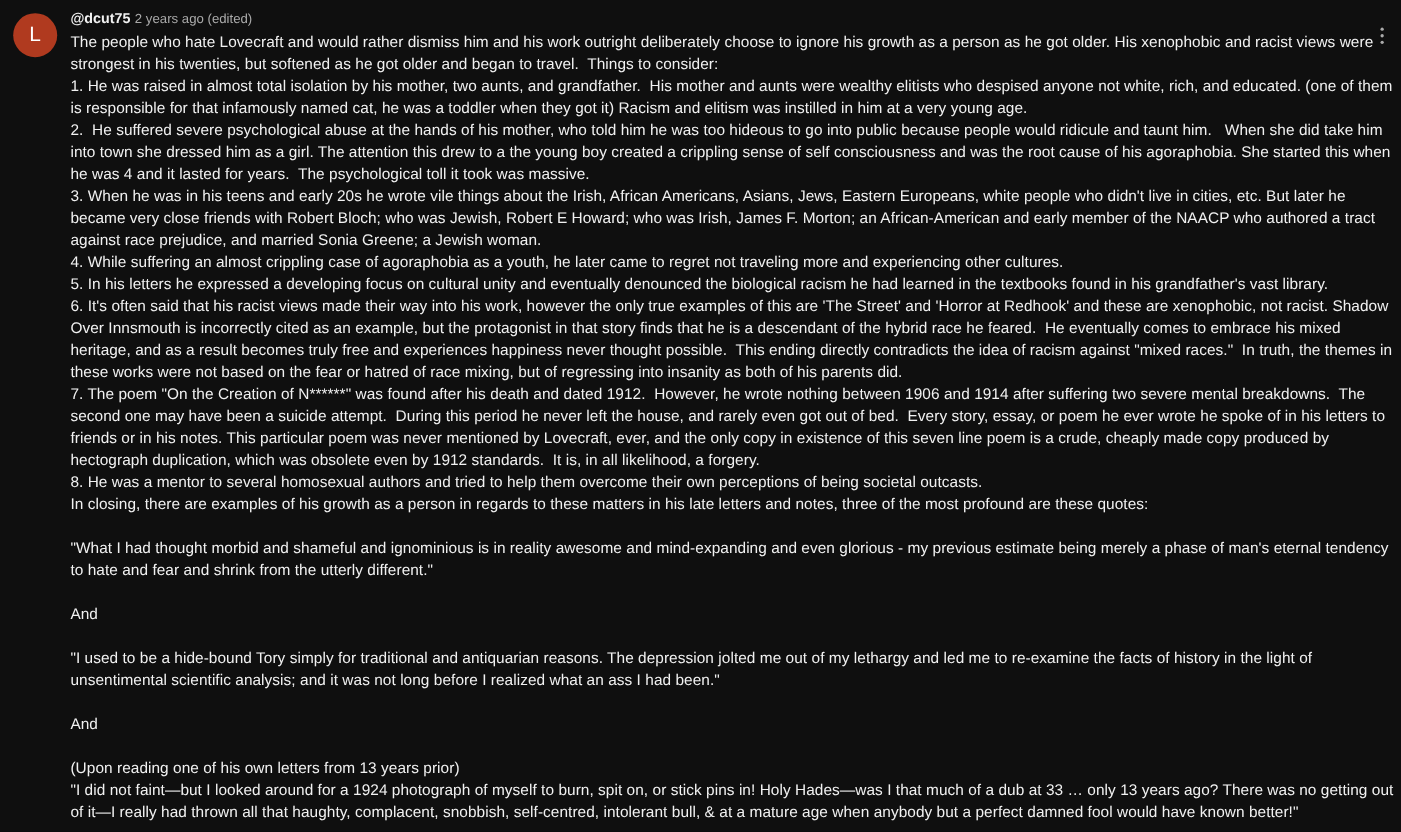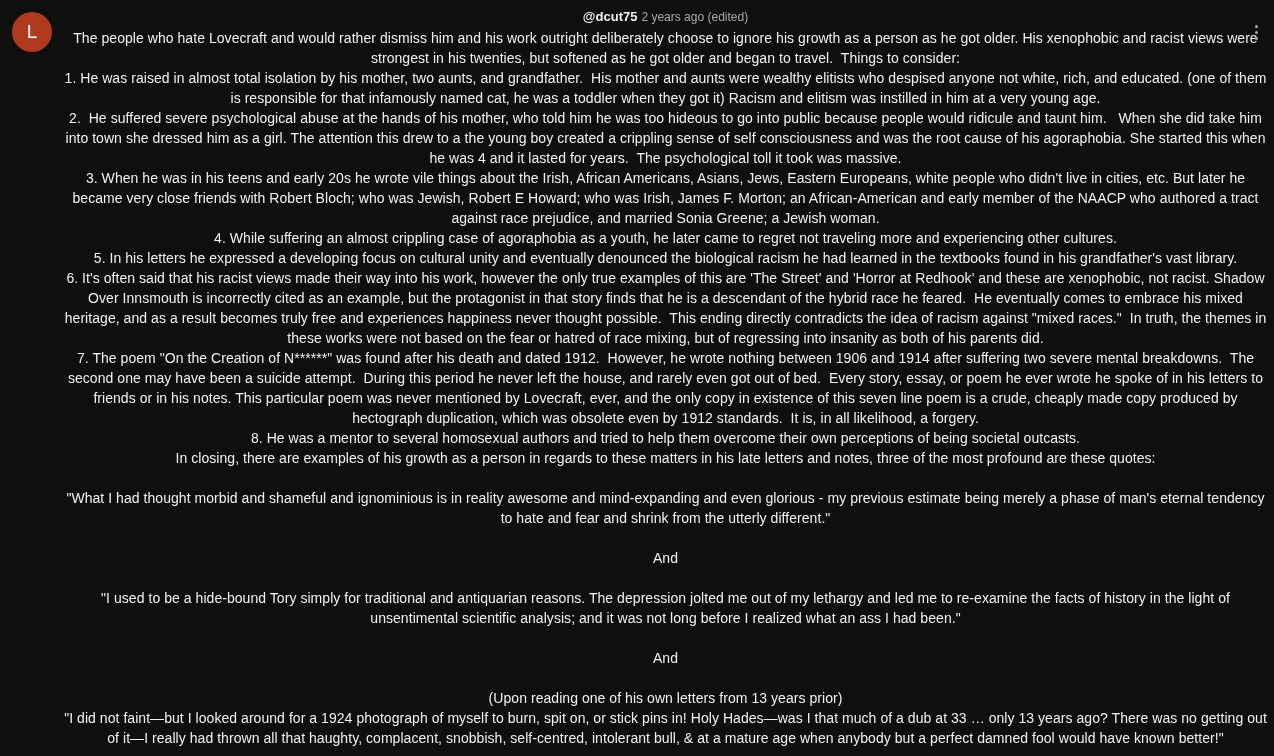--- a/index.html
+++ b/index.html
@@ -39,21 +39,20 @@
     font-size: 19px;
     line-height: 40px;
     text-align: center;
     font-family: "Liberation Sans", sans-serif;
     user-select: none;
   }
   .body-col {
     flex: 1 1 auto;
     padding-right: 7px;
     min-width: 0;
-    text-align: center;
   }
   .meta-line {
     font-size: 13px;
     line-height: 18px;
     margin-bottom: 2px;
     white-space: nowrap;
   }
   .author {
     color: #f1f1f1;
     font-weight: bold;

